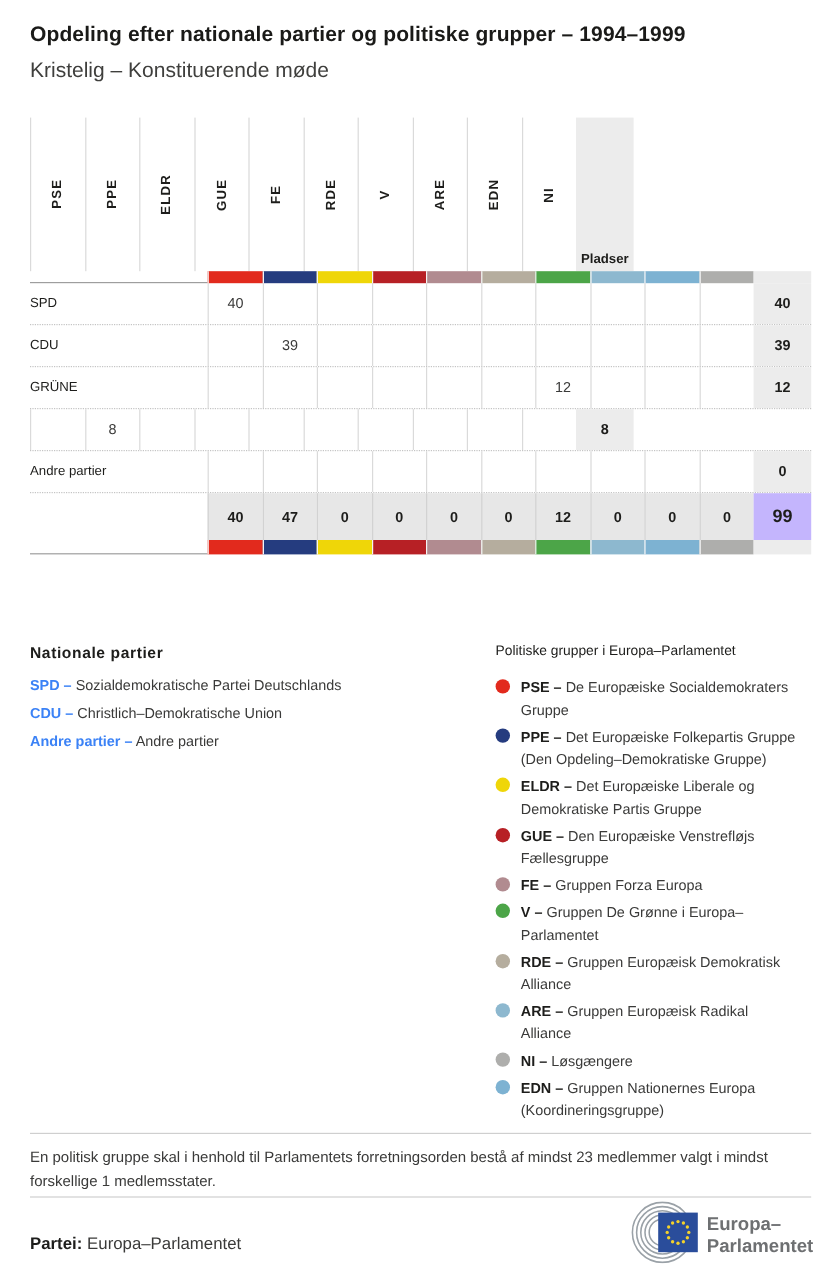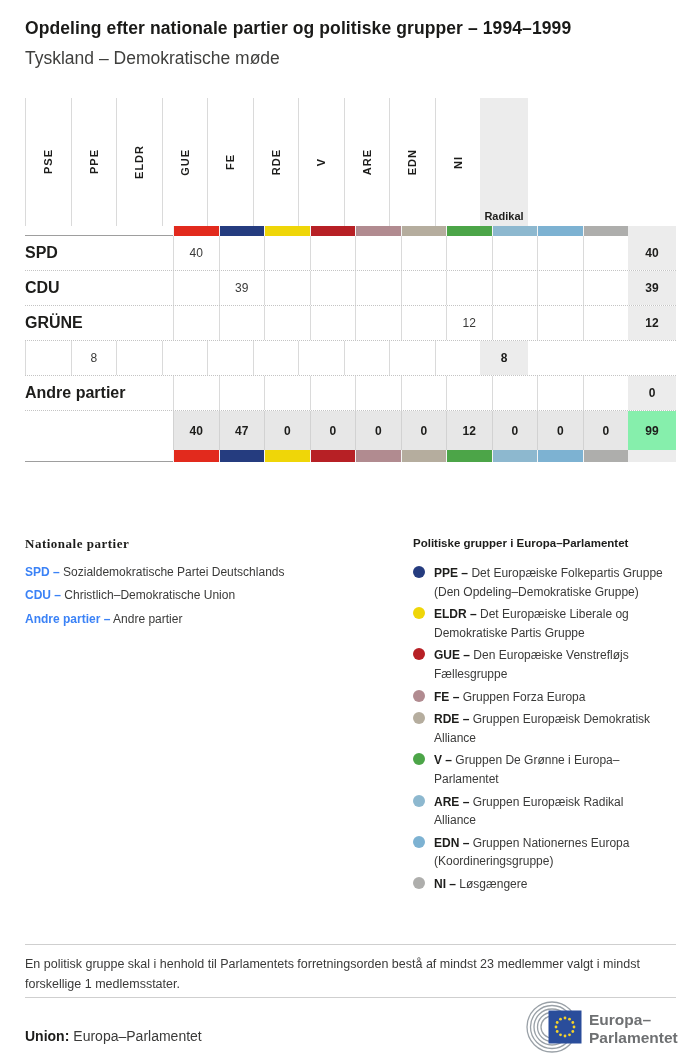--- a/index.html
+++ b/index.html
@@ -29,42 +29,42 @@
     writing-mode:vertical-rl; transform:rotate(180deg);
     font-size:11px; font-weight:700; letter-spacing:1px; color:#1d1d1b;
   }
   .pladser-head { display:flex; align-items:flex-end; justify-content:center; font-size:11px; font-weight:700; padding-bottom:4px; }
 
   .striprow { height:10px; }
   .striprow .lcol { border-bottom:1px solid #9e9e9e; }
   .striprow .dcol { border-left:1px solid #f4f4f4; }
 
   .drow { height:35px; border-bottom:1px dotted #c4c4c4; }
-  .rowlabel { display:flex; align-items:center; font-size:16px; font-weight:700; color:#1d1d1b; }
+  .rowlabel { display:flex; align-items:center; font-size:11px; font-weight:400; color:#1d1d1b; }
   .val { display:flex; align-items:center; justify-content:center; font-size:12px; color:#3a3a39; }
   .seat { display:flex; align-items:center; justify-content:center; font-size:12px; font-weight:700; color:#1d1d1b; }
 
   .totals { height:39px; }
   .totals .dcol { background:#e7e7e7; border-left-color:#d2d2d2; display:flex; align-items:center; justify-content:center; font-size:12px; font-weight:700; }
-  .totals .pcol { background:#86efac; display:flex; align-items:center; justify-content:center; font-size:12px; font-weight:700; }
+  .totals .pcol { background:#c4b5fd; display:flex; align-items:center; justify-content:center; font-size:15px; font-weight:700; }
 
   .striprow2 { height:12px; }
   .striprow2 .dcol { border-left:1px solid #f4f4f4; }
 
   
   .legend-national { position:absolute; left:25px; top:536px; width:365px; }
   .legend-national .lg-head {
-    font-family:Liberation Serif, serif; font-size:13px; font-weight:700;
+    font-family:Liberation Sans, sans-serif; font-size:13px; font-weight:700;
     letter-spacing:0.5px; margin-bottom:13px; color:#1d1d1b;
   }
   .nitem { font-size:12px; color:#3a3a39; margin-bottom:9px; line-height:1.2; }
   .nitem .abbr { font-weight:700; color:#3b82f6; }
 
   .legend-groups { position:absolute; left:413px; top:537px; width:252px; }
-  .legend-groups .lg-head { font-size:11.5px; font-weight:700; margin-bottom:15px; color:#1d1d1b; }
+  .legend-groups .lg-head { font-size:11.5px; font-weight:400; margin-bottom:15px; color:#1d1d1b; }
   .gitem { display:flex; gap:9px; margin-bottom:4px; }
   .dot { width:12px; height:12px; border-radius:50%; flex:none; margin-top:2px; }
   .gtext { font-size:12px; line-height:1.55; color:#3a3a39; }
   .gtext .abbr { font-weight:700; color:#1d1d1b; }
 
   
   .rule { position:absolute; left:25px; width:651px; border-top:1px solid #cfcfcf; }
   .rule1 { top:944px; }
   .rule2 { top:997px; }
   .footnote { position:absolute; left:25px; top:954px; width:632px; font-size:12.5px; line-height:1.6; color:#3a3a39; }
@@ -72,21 +72,21 @@
   .source .src-label { font-weight:700; color:#1d1d1b; margin-right:4px; }
   .logo { position:absolute; right:22px; top:1001px; }
   .logo svg text { font-family:"Liberation Sans", sans-serif; }
 </style>
 </head>
 <body>
 
 <div class="page">
 
   <div class="title">Opdeling efter nationale partier og politiske grupper – 1994–1999</div>
-  <div class="subtitle">Tyskland – Demokratische møde</div>
+  <div class="subtitle">Kristelig – Konstituerende møde</div>
 
   <div class="table">
 
     <div class="trow thead">
       <div class="cell dcol colhead">
           <span class="vtext">PSE</span>
         </div>
       <div class="cell dcol colhead">
           <span class="vtext">PPE</span>
         </div>
@@ -107,21 +107,21 @@
         </div>
       <div class="cell dcol colhead">
           <span class="vtext">ARE</span>
         </div>
       <div class="cell dcol colhead">
           <span class="vtext">EDN</span>
         </div>
       <div class="cell dcol colhead">
           <span class="vtext">NI</span>
         </div>
-      <div class="cell pcol pladser-head">Radikal</div>
+      <div class="cell pcol pladser-head">Pladser</div>
     </div>
 
     <div class="trow striprow">
       <div class="cell lcol"></div>
       <div class="cell dcol" style="background-color: rgb(226, 42, 29);"></div>
       <div class="cell dcol" style="background-color: rgb(37, 60, 127);"></div>
       <div class="cell dcol" style="background-color: rgb(239, 214, 8);"></div>
       <div class="cell dcol" style="background-color: rgb(183, 32, 37);"></div>
       <div class="cell dcol" style="background-color: rgb(177, 139, 144);"></div>
       <div class="cell dcol" style="background-color: rgb(181, 173, 158);"></div>
@@ -236,63 +236,67 @@
   <div class="legend-national">
     <div class="lg-head">Nationale partier</div>
     <div class="nitem"><span class="abbr">SPD –</span> <span>Sozialdemokratische Partei Deutschlands</span></div>
     <div class="nitem"><span class="abbr">CDU –</span> <span>Christlich–Demokratische Union</span></div>
     <div class="nitem"><span class="abbr">Andre partier –</span> <span>Andre partier</span></div>
   </div>
 
   <div class="legend-groups">
     <div class="lg-head">Politiske grupper i Europa–Parlamentet</div>
     <div class="gitem">
+        <span class="dot" style="background-color: rgb(226, 42, 29);"></span>
+        <span class="gtext"><span class="abbr">PSE –</span> <span>De Europæiske Socialdemokraters Gruppe</span></span>
+      </div>
+    <div class="gitem">
         <span class="dot" style="background-color: rgb(37, 60, 127);"></span>
         <span class="gtext"><span class="abbr">PPE –</span> <span>Det Europæiske Folkepartis Gruppe (Den Opdeling–Demokratiske Gruppe)</span></span>
       </div>
     <div class="gitem">
         <span class="dot" style="background-color: rgb(239, 214, 8);"></span>
         <span class="gtext"><span class="abbr">ELDR –</span> <span>Det Europæiske Liberale og Demokratiske Partis Gruppe</span></span>
       </div>
     <div class="gitem">
         <span class="dot" style="background-color: rgb(183, 32, 37);"></span>
         <span class="gtext"><span class="abbr">GUE –</span> <span>Den Europæiske Venstrefløjs Fællesgruppe</span></span>
       </div>
     <div class="gitem">
         <span class="dot" style="background-color: rgb(177, 139, 144);"></span>
         <span class="gtext"><span class="abbr">FE –</span> <span>Gruppen Forza Europa</span></span>
       </div>
     <div class="gitem">
+        <span class="dot" style="background-color: rgb(76, 165, 72);"></span>
+        <span class="gtext"><span class="abbr">V –</span> <span>Gruppen De Grønne i Europa–Parlamentet</span></span>
+      </div>
+    <div class="gitem">
         <span class="dot" style="background-color: rgb(181, 173, 158);"></span>
         <span class="gtext"><span class="abbr">RDE –</span> <span>Gruppen Europæisk Demokratisk Alliance</span></span>
       </div>
     <div class="gitem">
-        <span class="dot" style="background-color: rgb(76, 165, 72);"></span>
-        <span class="gtext"><span class="abbr">V –</span> <span>Gruppen De Grønne i Europa–Parlamentet</span></span>
-      </div>
-    <div class="gitem">
         <span class="dot" style="background-color: rgb(141, 184, 207);"></span>
         <span class="gtext"><span class="abbr">ARE –</span> <span>Gruppen Europæisk Radikal Alliance</span></span>
       </div>
     <div class="gitem">
+        <span class="dot" style="background-color: rgb(174, 174, 172);"></span>
+        <span class="gtext"><span class="abbr">NI –</span> <span>Løsgængere</span></span>
+      </div>
+    <div class="gitem">
         <span class="dot" style="background-color: rgb(125, 178, 210);"></span>
         <span class="gtext"><span class="abbr">EDN –</span> <span>Gruppen Nationernes Europa (Koordineringsgruppe)</span></span>
-      </div>
-    <div class="gitem">
-        <span class="dot" style="background-color: rgb(174, 174, 172);"></span>
-        <span class="gtext"><span class="abbr">NI –</span> <span>Løsgængere</span></span>
       </div>
   </div>
 
   <div class="rule rule1"></div>
   <div class="footnote">En politisk gruppe skal i henhold til Parlamentets forretningsorden bestå af mindst 23 medlemmer valgt i mindst forskellige 1 medlemsstater.</div>
   <div class="rule rule2"></div>
 
   <div class="source">
-    <span class="src-label">Union:</span><span>Europa–Parlamentet</span>
+    <span class="src-label">Partei:</span><span>Europa–Parlamentet</span>
   </div>
 
   <div class="logo">
     <svg width="166" height="52" viewBox="0 0 166 52">
       <g stroke="#9aa1a7" fill="none" stroke-width="1.3">
         <circle cx="40" cy="26" r="11"></circle>
         <circle cx="40" cy="26" r="14.5"></circle>
         <circle cx="40" cy="26" r="18"></circle>
         <circle cx="40" cy="26" r="21.5"></circle>
         <circle cx="40" cy="26" r="25"></circle>

